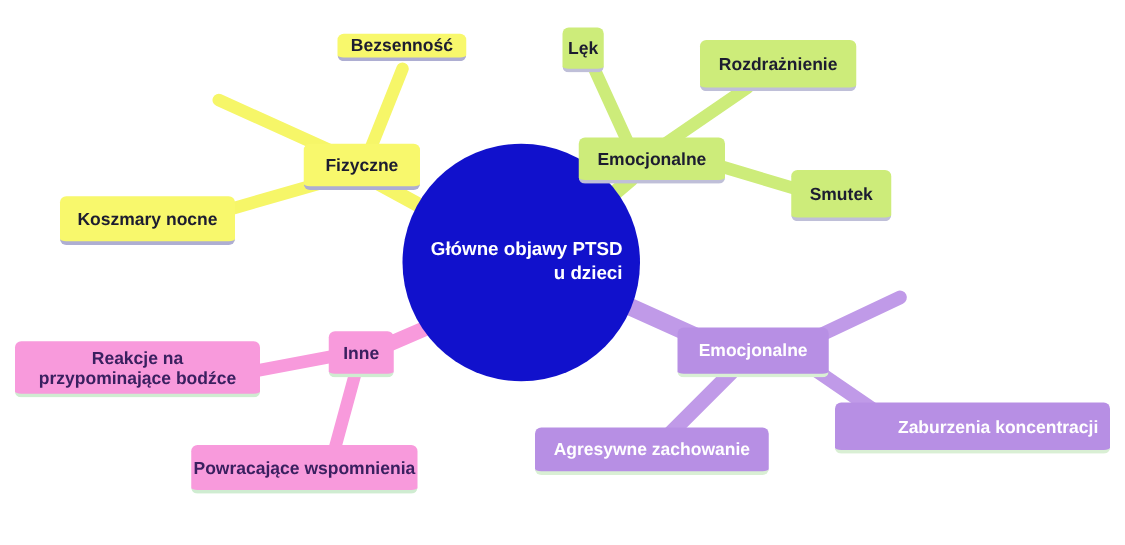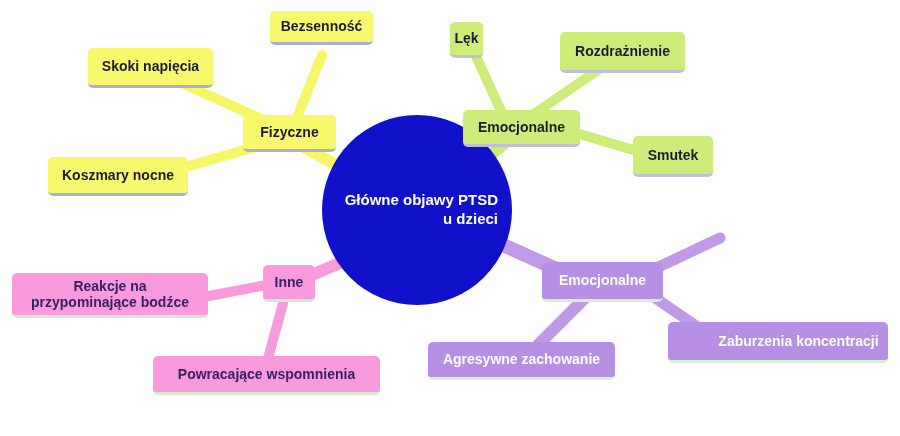--- a/index.html
+++ b/index.html
@@ -110,30 +110,29 @@
       <line x1="203" y1="297" x2="272" y2="284" stroke-width="10"></line>
       <line x1="285" y1="296" x2="267" y2="362" stroke-width="10"></line>
     </g>
   </svg>
 
   <div class="center-circle">
     <span>Główne objawy PTSD u dzieci</span>
   </div>
 
   <div class="node yellow" style="left:243px; top:115px; width:93px; height:37px;">Fizyczne</div>
-  <div class="node yellow" style="left:88px; top:48px; width:125px; height:40px;">Skoki napięcia</div>
-  <div class="node yellow" style="left:270px; top:11px; width:103px; height:34px;">Bezsenność</div>
+  <div class="node yellow" style="left:270px; top:27px; width:103px; height:22px;">Bezsenność</div>
   <div class="node yellow" style="left:48px; top:157px; width:140px; height:39px;">Koszmary nocne</div>
 
   <div class="node green" style="left:463px; top:110px; width:117px; height:37px;">Emocjonalne</div>
   <div class="node green" style="left:450px; top:22px; width:33px; height:36px;">Lęk</div>
   <div class="node green" style="left:560px; top:32px; width:125px; height:41px;">Rozdrażnienie</div>
   <div class="node green" style="left:633px; top:136px; width:80px; height:41px;">Smutek</div>
 
   <div class="node purple" style="left:542px; top:262px; width:121px; height:40px;">Emocjonalne</div>
   <div class="node purple" style="left:668px; top:322px; width:220px; height:41px;padding-left:41px;">Zaburzenia koncentracji</div>
   <div class="node purple" style="left:428px; top:342px; width:187px; height:38px;">Agresywne zachowanie</div>
 
   <div class="node pink" style="left:263px; top:265px; width:52px; height:37px;">Inne</div>
   <div class="node pink wrap" style="left:12px; top:273px; width:196px; height:45px; padding:4px 8px;">Reakcje na przypominające bodźce</div>
-  <div class="node pink" style="left:153px; top:356px; width:227px; height:39px;">Powracające wspomnienia</div>
+  <div class="node pink" style="left:153px; top:356px; width:181px; height:39px;">Powracające wspomnienia</div>
 
 </div>
 
 </body></html>

